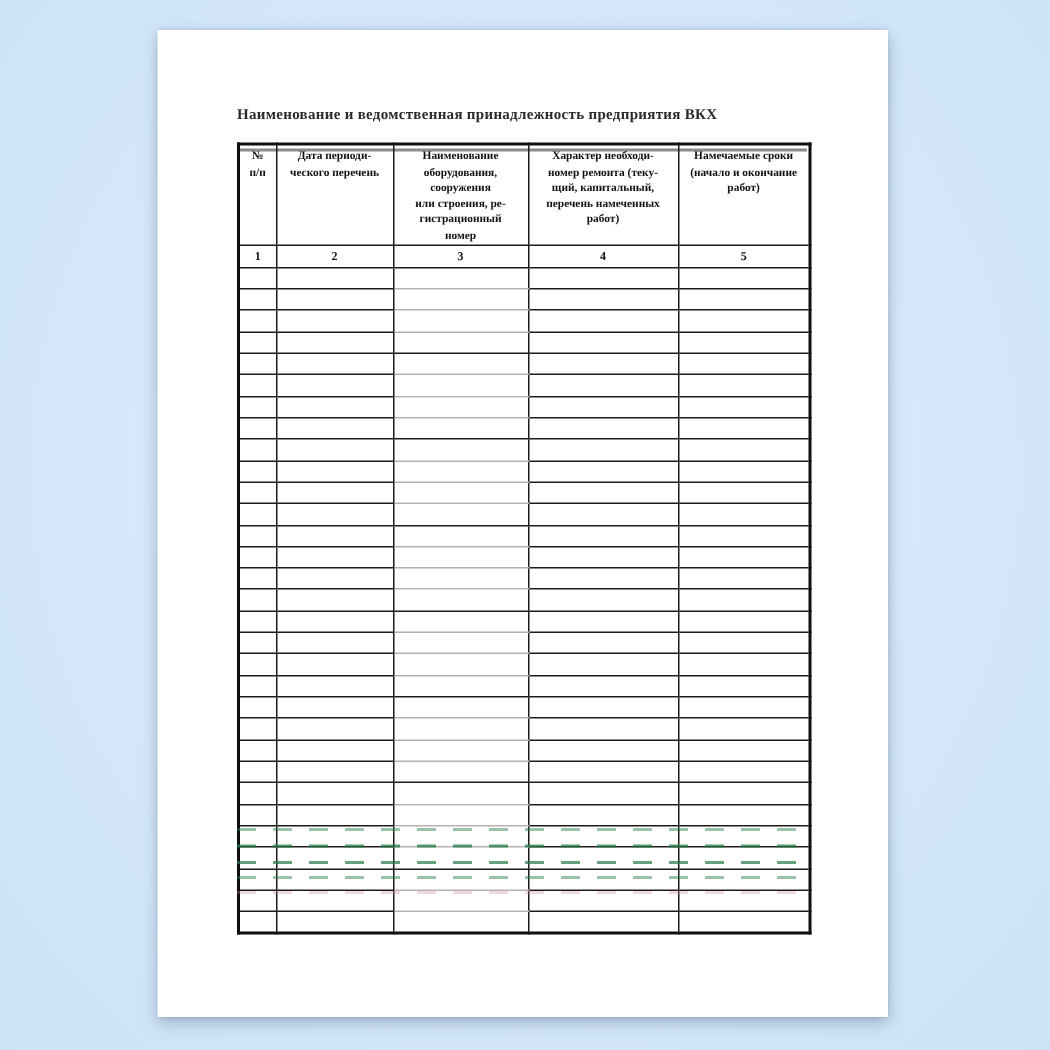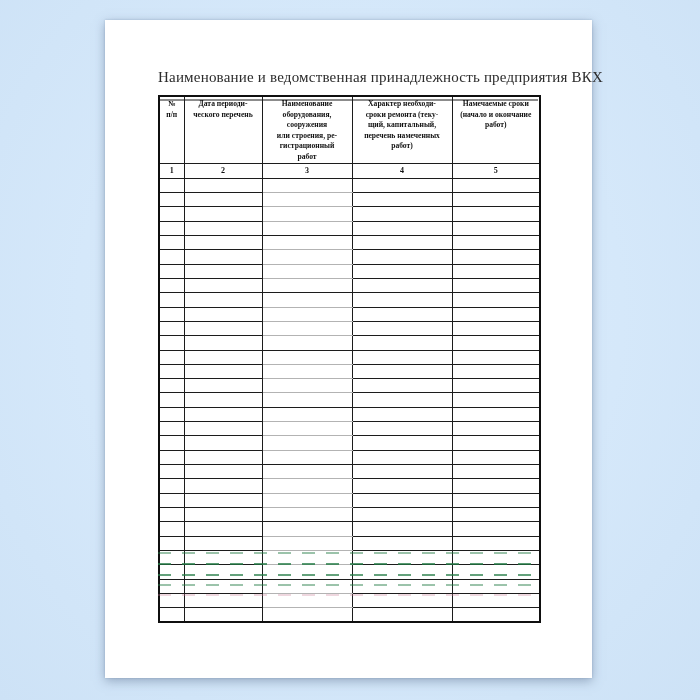--- a/index.html
+++ b/index.html
@@ -17,25 +17,26 @@
     position: absolute;
     left: 105px; top: 20px;
     width: 487px; height: 658px;
     background: #ffffff;
     box-shadow: 0 3px 10px rgba(90,110,140,0.5), 0 0 2px rgba(120,140,170,0.4);
   }
   .title {
     position: absolute;
     left: 53px; top: 50px;
     width: 390px;
-    font-size: 15px;
+    font-size: 10px;
     line-height: 14px;
     color: #2b2b2b;
     letter-spacing: 0.2px;
     white-space: nowrap;
+    font-weight: bold;
   }
   .rule {
     position: absolute;
     left: 53px; top: 79px;
     width: 380px; height: 2px;
     background: #8c8c8c;
   }
   table.form {
     position: absolute;
     left: 53px; top: 75px;
@@ -109,23 +110,23 @@
           <tr class="hdr">
             <th class="c0">№
 п/п</th>
             <th class="c1">Дата периоди-
 ческого перечень</th>
             <th class="c2">Наименование
 оборудования,
 сооружения
 или строения, ре-
 гистрационный
-работ</th>
+номер</th>
             <th class="c3">Характер необходи-
-сроки ремонта (теку-
+номер ремонта (теку-
 щий, капитальный,
 перечень намеченных
 работ)</th>
             <th class="c4">Намечаемые сроки
 (начало и окончание
 работ)</th>
           </tr>
           <tr class="idx">
             <th class="c0">1</th>
             <th class="c1">2</th>

